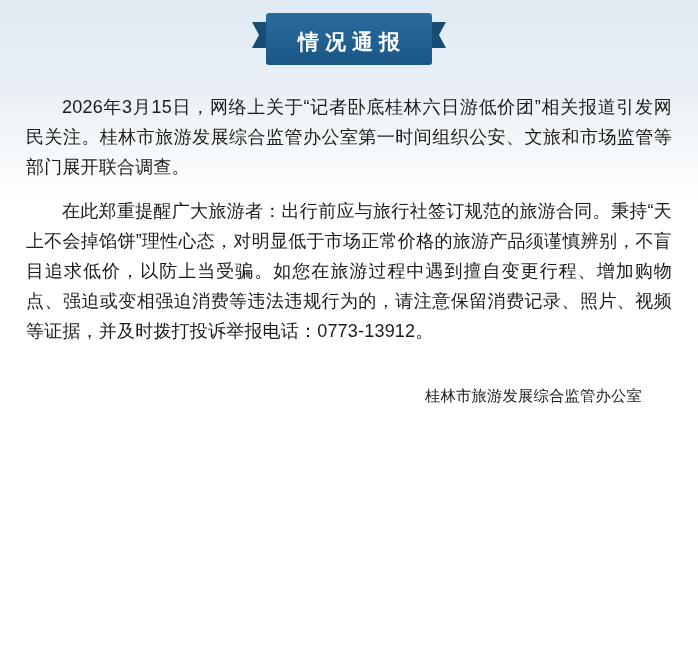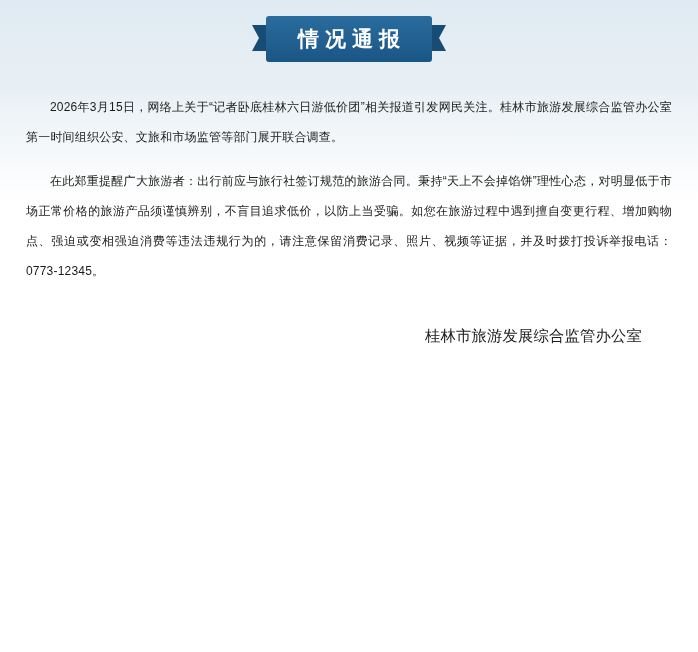--- a/index.html
+++ b/index.html
@@ -30,21 +30,21 @@
   }
   .banner {
     position: relative;
     display: inline-block;
     background: #1e5f8f;
     background: linear-gradient(to bottom, #2a6c9e 0%, #1a5684 100%);
     color: #ffffff;
     font-size: 21px;
     font-weight: bold;
     letter-spacing: 6px;
-    padding: 9px 26px 9px 30px;
+    padding: 15px 26px 9px 30px;
     border-radius: 3px;
     text-indent: 2px;
   }
   .banner::before,
   .banner::after {
     content: "";
     position: absolute;
     top: 9px;
     width: 14px;
     height: 26px;
@@ -56,21 +56,21 @@
   }
   .banner::after {
     right: -14px;
     clip-path: polygon(0 0, 100% 0, 7px 50%, 100% 100%, 0 100%);
   }
   .content {
     padding: 14px 26px 0 26px;
   }
   p.para {
     margin: 0 0 14px 0;
-    font-size: 12px;
+    font-size: 18px;
     line-height: 30px;
     color: #1b1b1b;
     text-align: justify;
     text-justify: inter-ideograph;
     text-indent: 2em;
     letter-spacing: 0.2px;
   }
   .signature {
     margin-top: 36px;
     padding-right: 30px;
@@ -89,20 +89,20 @@
 <body>
 
 <div class="page">
 
   <div class="banner-wrap">
     <div class="banner">情况通报</div>
   </div>
 
   <div class="content">
     <p class="para">2026年3月15日，网络上关于“记者卧底桂林六日游低价团”相关报道引发网民关注。桂林市旅游发展综合监管办公室第一时间组织公安、文旅和市场监管等部门展开联合调查。</p>
-    <p class="para">在此郑重提醒广大旅游者：出行前应与旅行社签订规范的旅游合同。秉持“天上不会掉馅饼”理性心态，对明显低于市场正常价格的旅游产品须谨慎辨别，不盲目追求低价，以防上当受骗。如您在旅游过程中遇到擅自变更行程、增加购物点、强迫或变相强迫消费等违法违规行为的，请注意保留消费记录、照片、视频等证据，并及时拨打投诉举报电话：0773-12345。</p>
+    <p class="para">在此郑重提醒广大旅游者：出行前应与旅行社签订规范的旅游合同。秉持“天上不会掉馅饼”理性心态，对明显低于市场正常价格的旅游产品须谨慎辨别，不盲目追求低价，以防上当受骗。如您在旅游过程中遇到擅自变更行程、增加购物点、强迫或变相强迫消费等违法违规行为的，请注意保留消费记录、照片、视频等证据，并及时拨打投诉举报电话：0773-13912。</p>
 
     <div class="signature">
       <div>桂林市旅游发展综合监管办公室</div>
     </div>
   </div>
 
 </div>
 
 </body></html>

